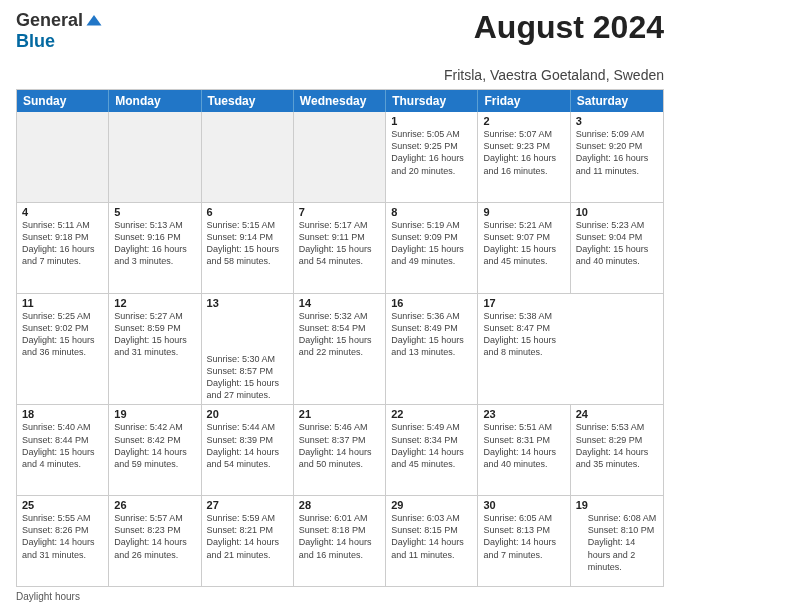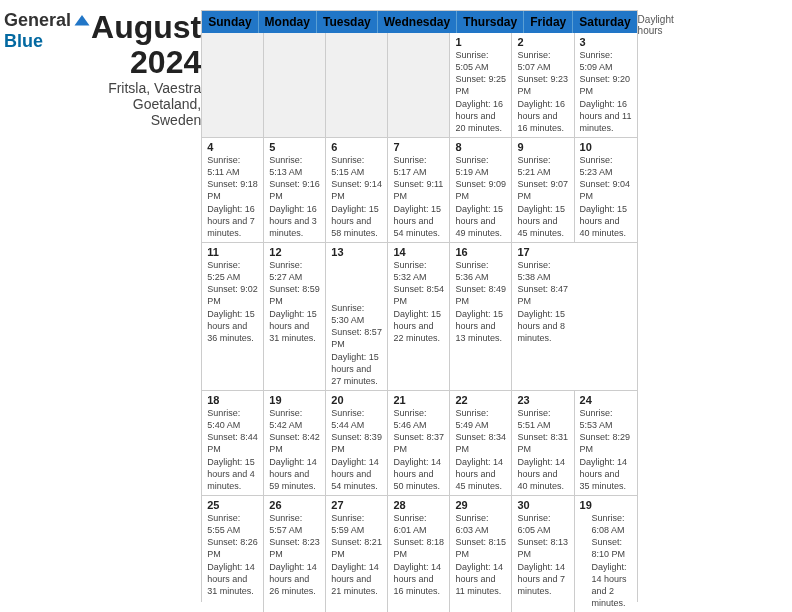--- a/index.html
+++ b/index.html
@@ -6,23 +6,23 @@
     body {
       font-family: Arial, sans-serif;
       background: #fff;
       width: 792px;
       height: 612px;
       overflow: hidden;
     }
     .page {
       width: 680px;
       height: 612px;
-      padding: 10px 16px 10px 4px;
-      display: flex;
-      flex-direction: row;
+      padding: 10px 16px 10px 16px;
+      display: flex;
+      flex-direction: column;
     }
     .header {
       display: flex;
       justify-content: space-between;
       align-items: flex-start;
       margin-bottom: 6px;
     }
     .logo {
       display: flex;
       flex-direction: column;
@@ -53,34 +53,35 @@
     }
     .month-year {
       font-size: 32px;
       font-weight: bold;
       color: #222;
       line-height: 1.1;
     }
     .location {
       font-size: 14px;
       color: #444;
+      margin-top: 22px;
     }
     .calendar {
       flex: 1;
       display: flex;
       flex-direction: column;
       border: 1px solid #ccc;
     }
     .cal-header {
       display: grid;
       grid-template-columns: repeat(7, 1fr);
       background: #2176c7;
     }
     .cal-header-cell {
-      color: #000000;
+      color: #ffffff;
       font-weight: bold;
       font-size: 12px;
       padding: 4px 6px;
       border-right: 1px solid #5a9fd4;
     }
     .cal-header-cell:last-child { border-right: none; }
     .cal-body {
       flex: 1;
       display: flex;
       flex-direction: column;

